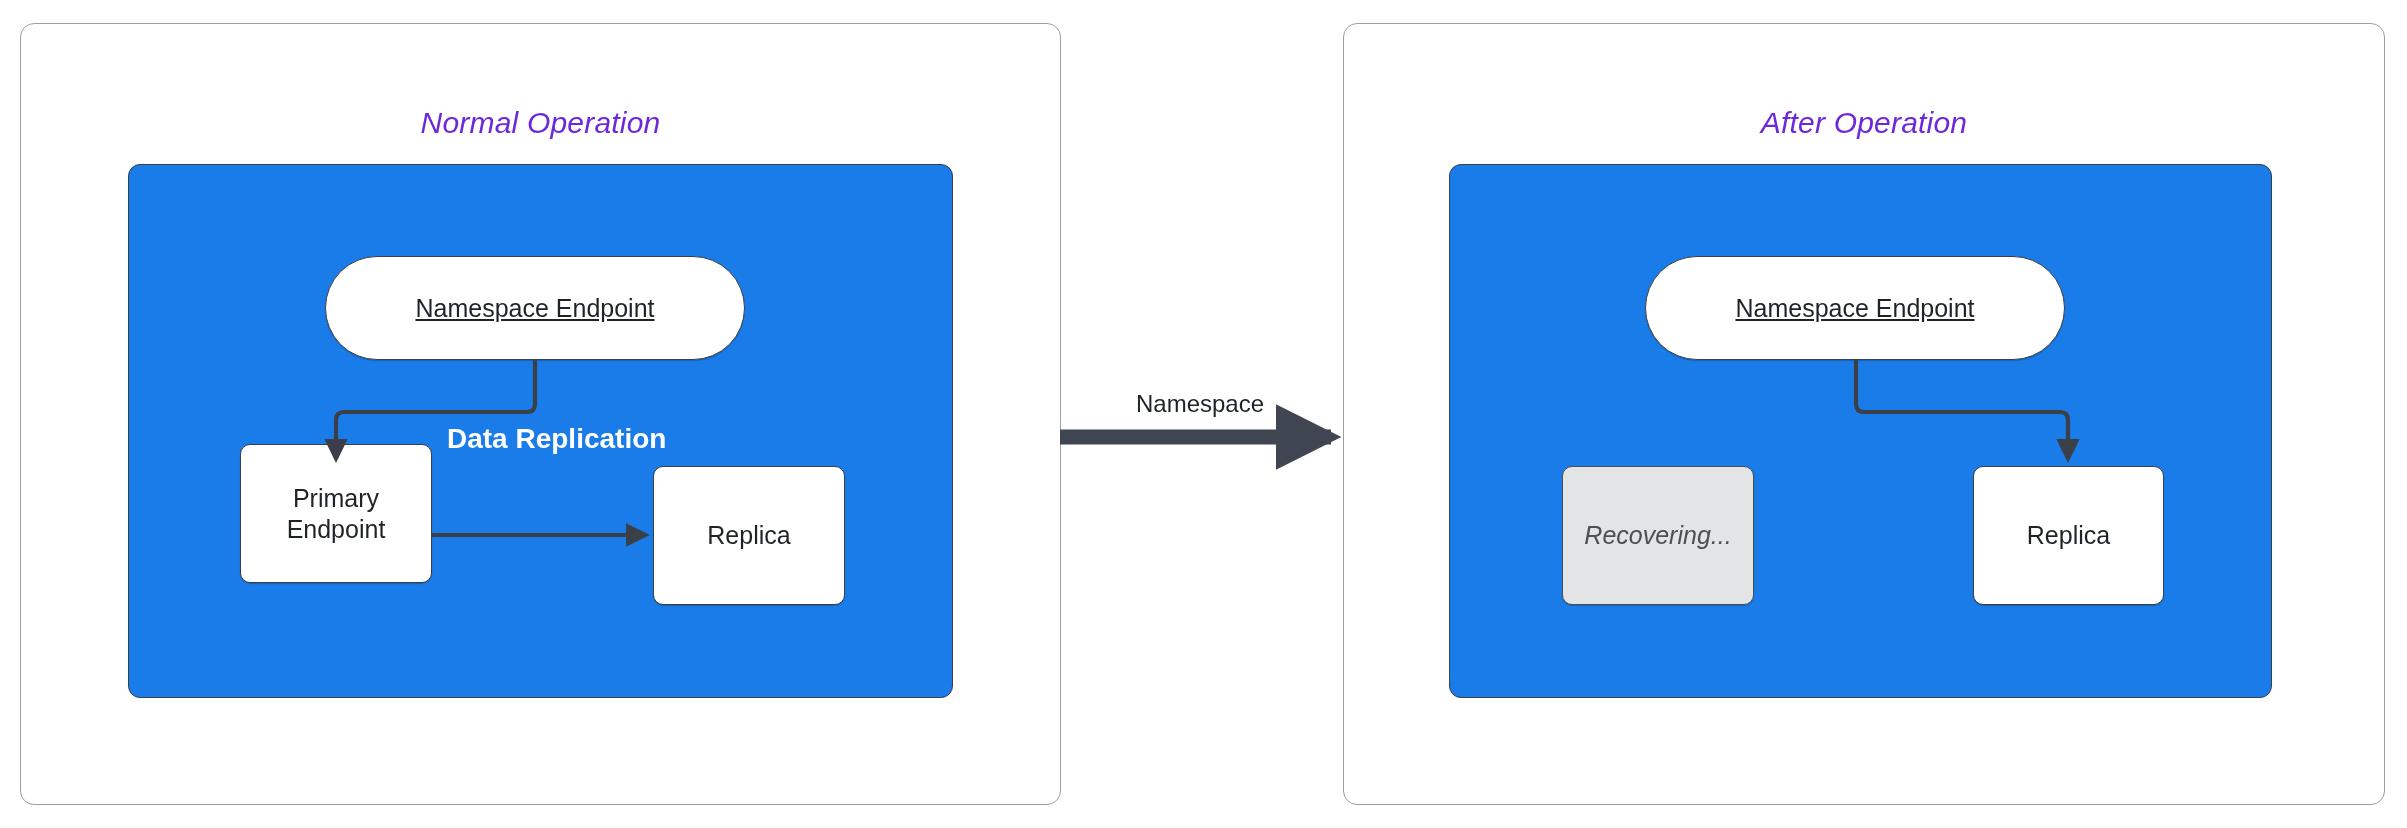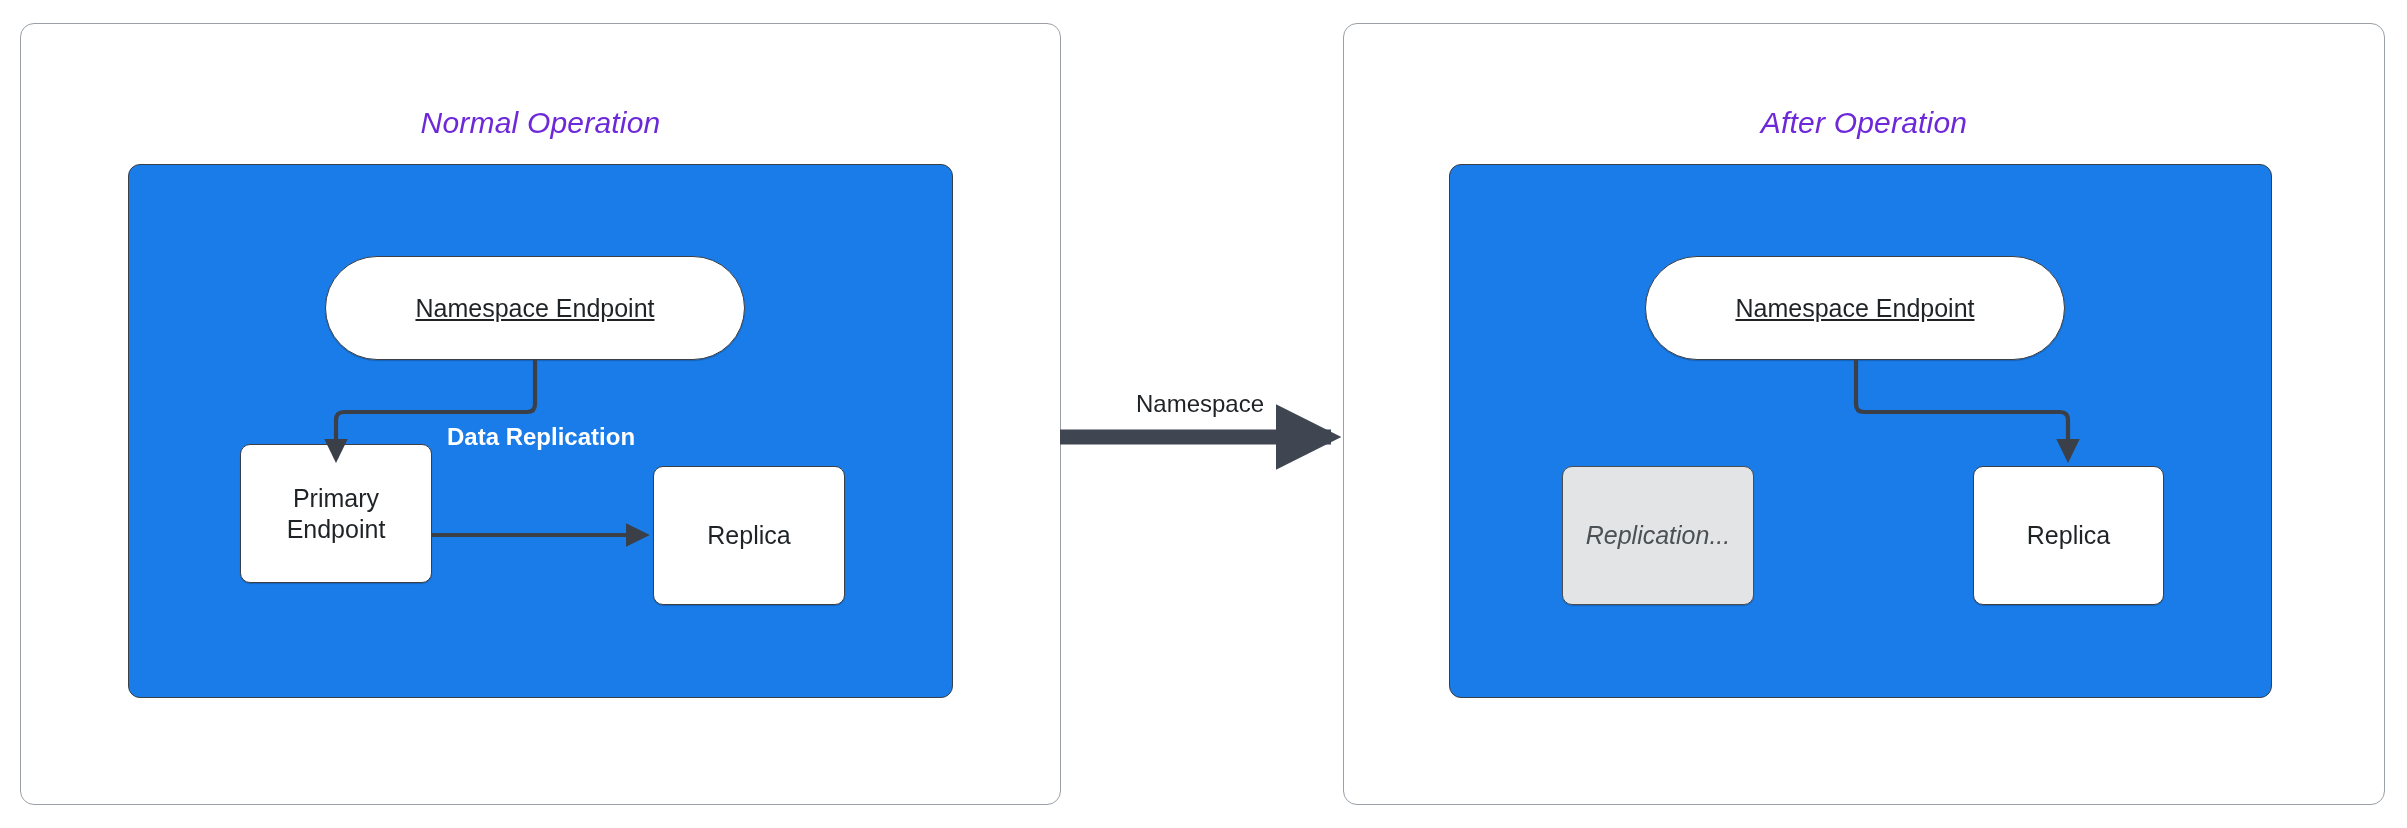--- a/index.html
+++ b/index.html
@@ -111,21 +111,21 @@
     font-size: 21px;
     white-space: nowrap;
   }
   #label-data-replication {
     left: 447px;
     top: 423px;
     width: 182px;
     text-align: center;
     color: #ffffff;
     font-weight: bold;
-    font-size: 24px;
+    font-size: 28px;
   }
   #label-failover {
     left: 1100px;
     top: 390px;
     width: 200px;
     text-align: center;
     color: #1f2326;
     font-size: 24px;
   }
 </style>
@@ -159,21 +159,21 @@
     <div class="panel-title">After Operation</div>
   </div>
 
   <div class="region" id="region-right"></div>
 
   <div class="node pill" id="node-endpoint-right">
     <span>Namespace Endpoint</span>
   </div>
 
   <div class="node rect muted" id="node-recovering">
-    <span>Replication...</span>
+    <span>Recovering...</span>
   </div>
 
   <div class="node rect" id="node-replica-right">
     <span>Replica</span>
   </div>
 
   <svg id="edges" viewBox="0 0 2407 828" width="2407" height="828">
     <defs>
       <marker id="arrow-sm" viewBox="0 0 12 12" refX="9.2" refY="6" markerWidth="6.2" markerHeight="6.2" orient="auto-start-reverse">
         <path d="M 0 0.6 L 11 6 L 0 11.4 z" fill="#3a3f48"></path>

